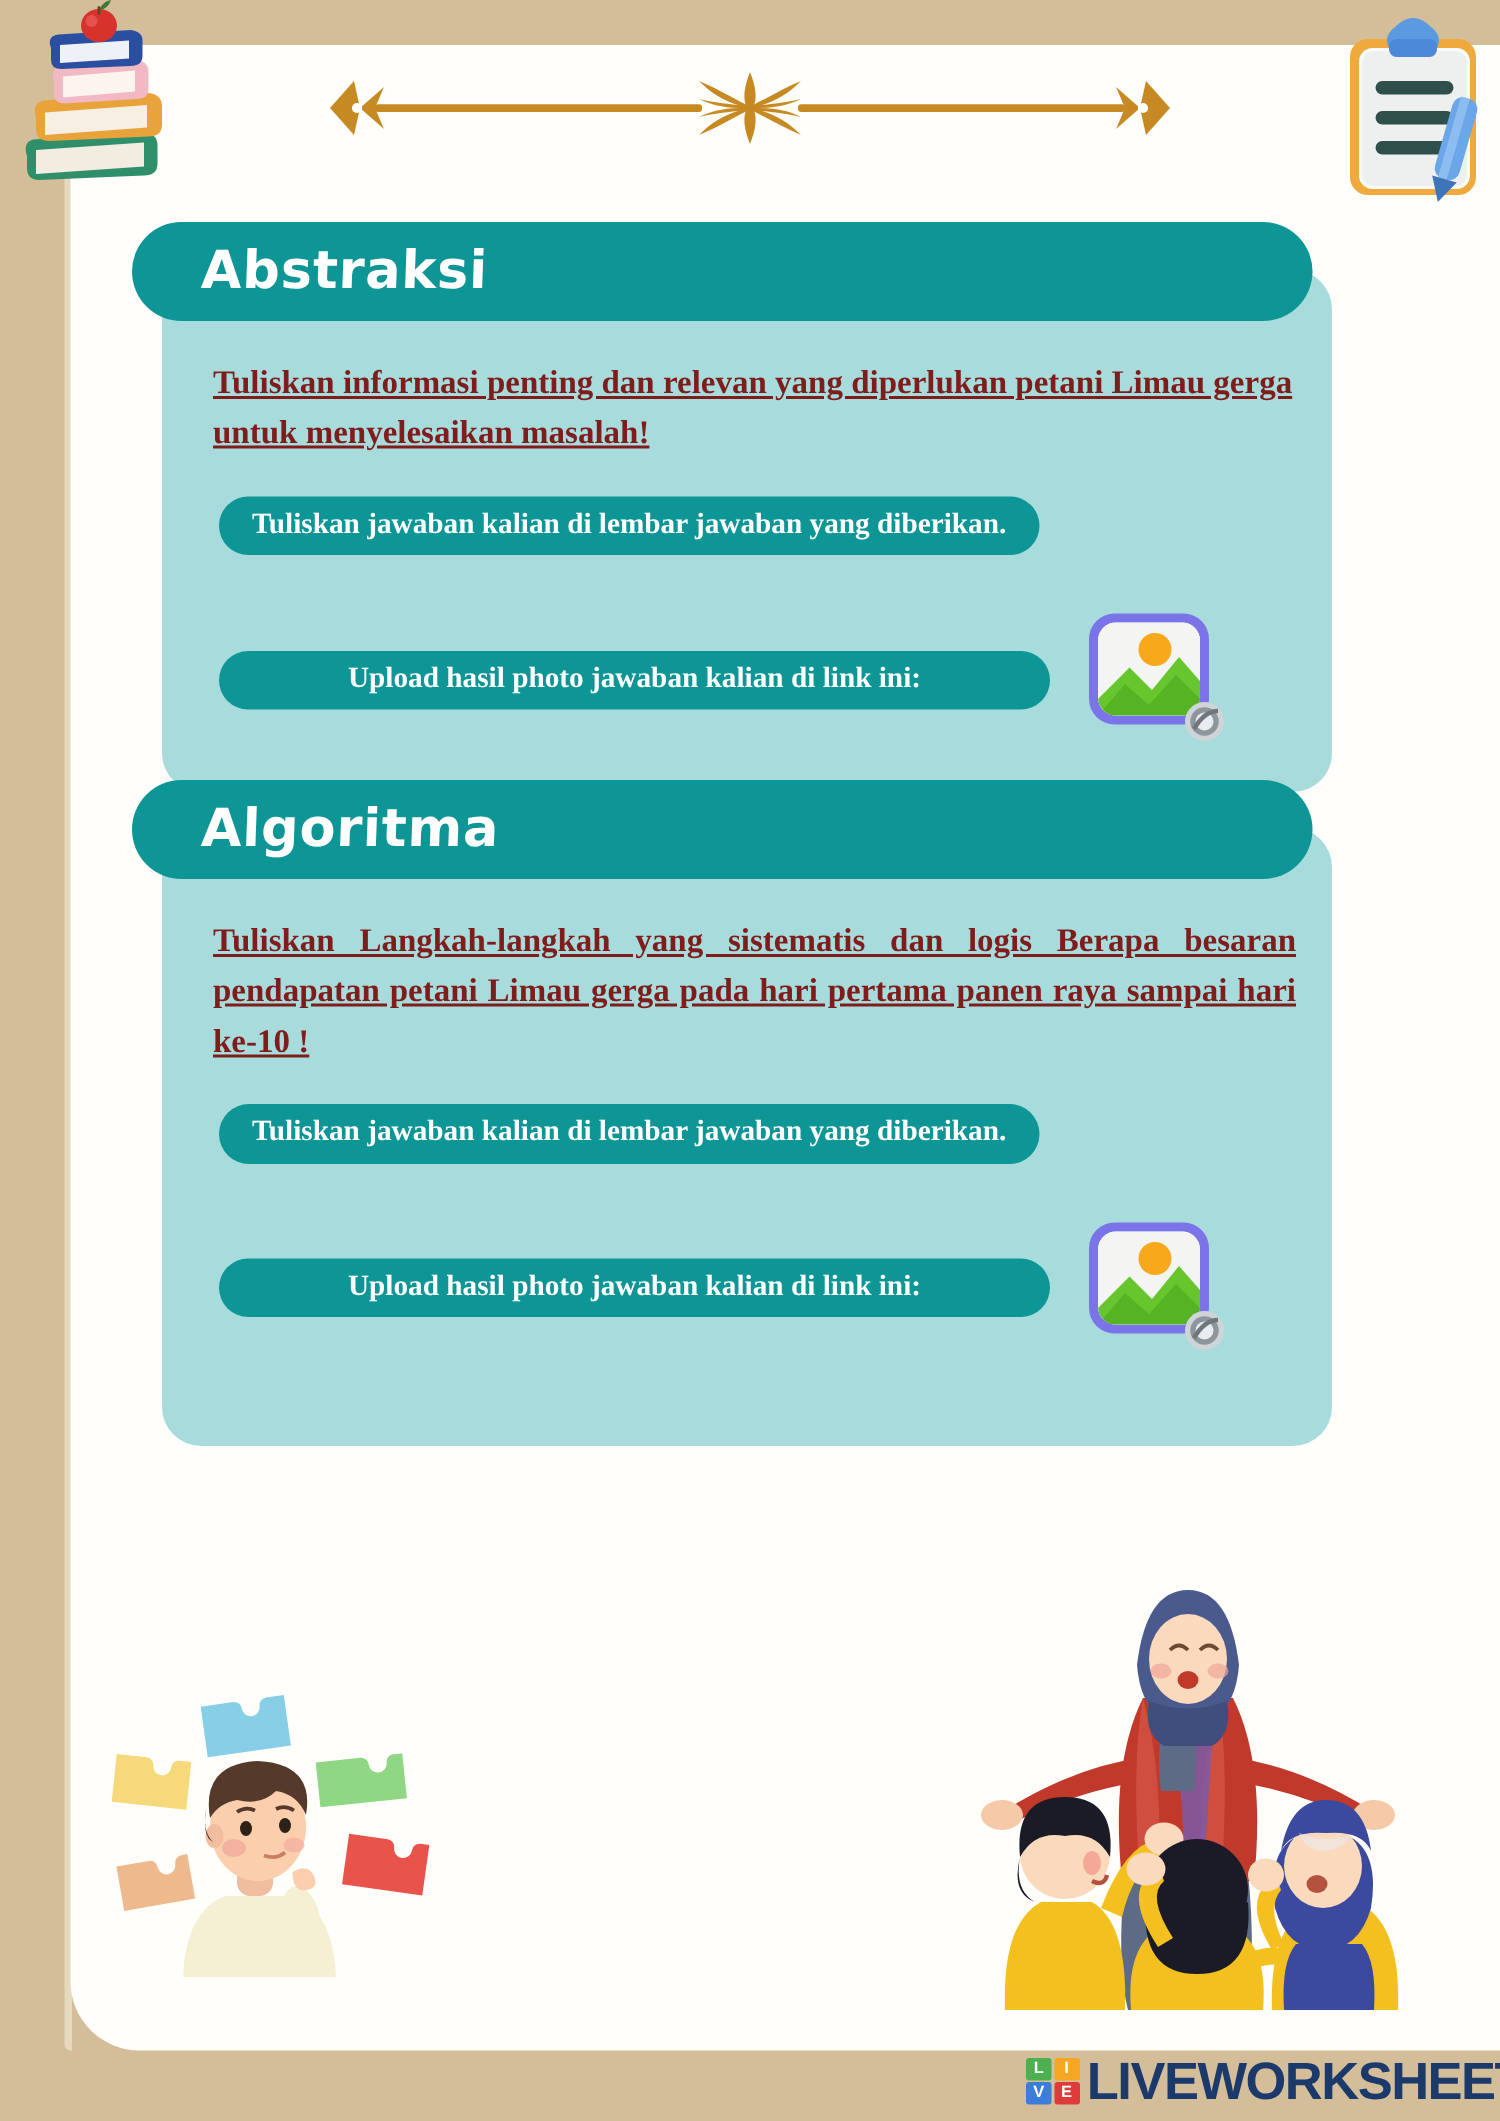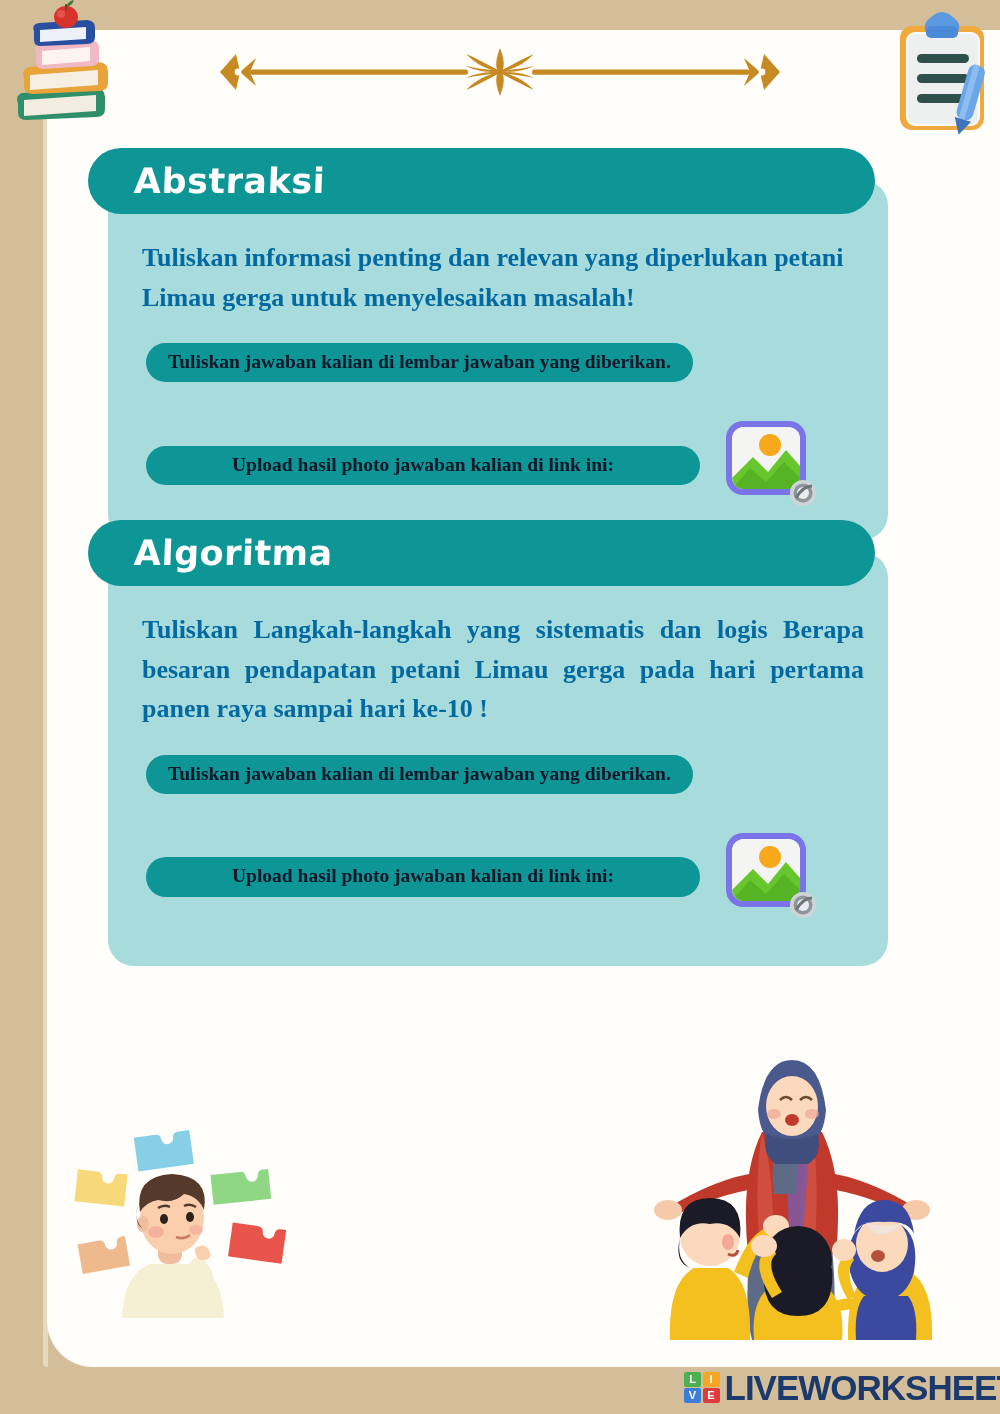--- a/index.html
+++ b/index.html
@@ -107,37 +107,38 @@
     position: relative;
     margin-left: 20px;
     margin-top: -34px;
     width: 780px;
     background: #a8dcdc;
     border-radius: 26px;
     padding: 58px 24px 26px 24px;
     box-sizing: border-box;
     z-index: 1;
   }
-  .card-body.tall { padding-bottom: 40px; }
+  .card-body.tall { padding-bottom: 56px; }
 
   .prompt {
-    color: #0369a1;
-    font-size: 26px;
+    color: #7f1d1d;
+    font-size: 22px;
     font-weight: bold;
     line-height: 1.52;
     margin: 0 0 8px 10px;
     max-width: 722px;
+    text-decoration: underline;
   }
   .prompt.justify { text-align: justify; }
 
   .pill {
     display: inline-block;
     background: #0e9595;
     border-radius: 22px;
-    color: #0f172a;
+    color: #ffffff;
     font-size: 19.5px;
     font-weight: bold;
     padding: 7px 22px 8px 22px;
     line-height: 1.25;
     white-space: nowrap;
   }
   .row-answer { margin: 26px 0 0 14px; }
   .row-upload {
     margin: 34px 0 0 14px;
     display: flex;

